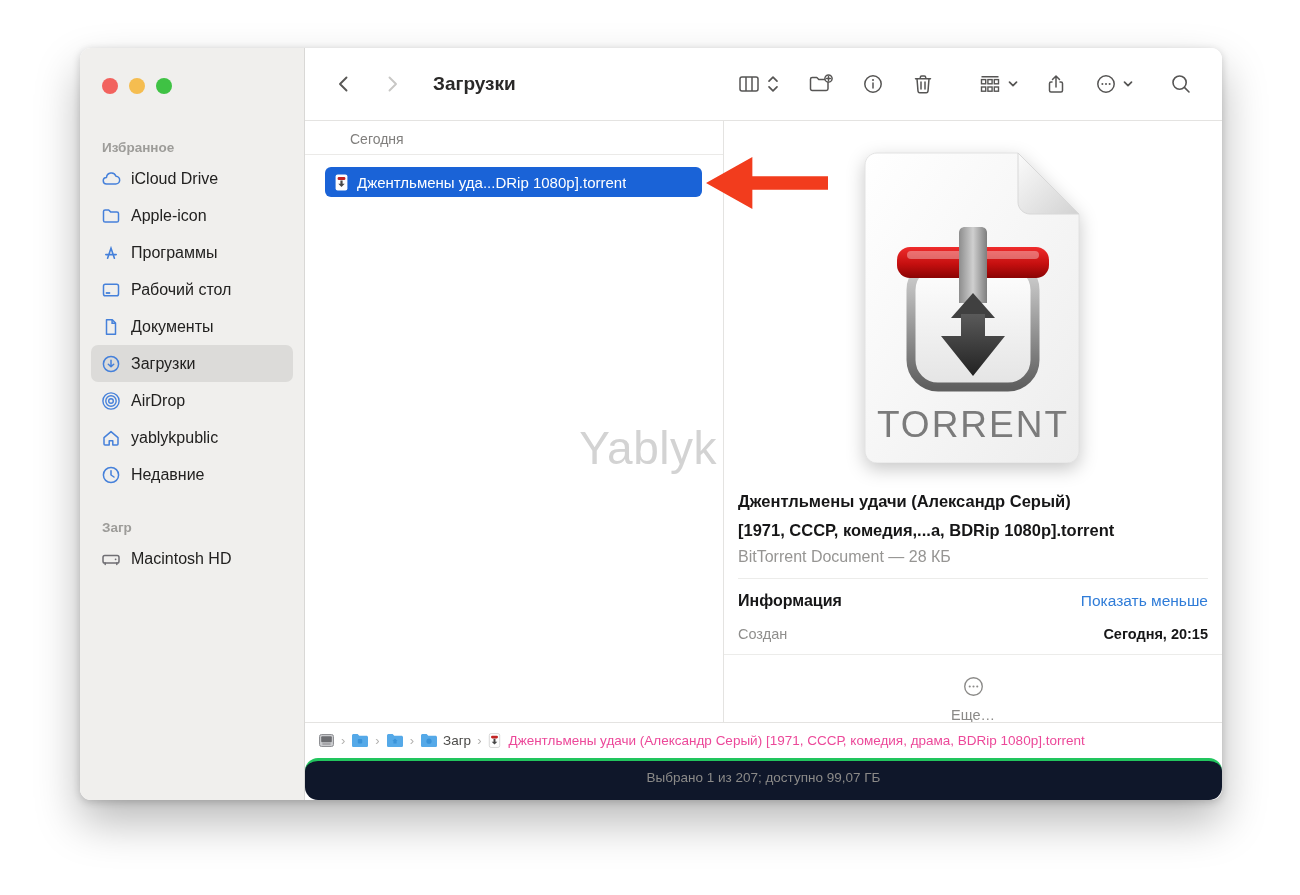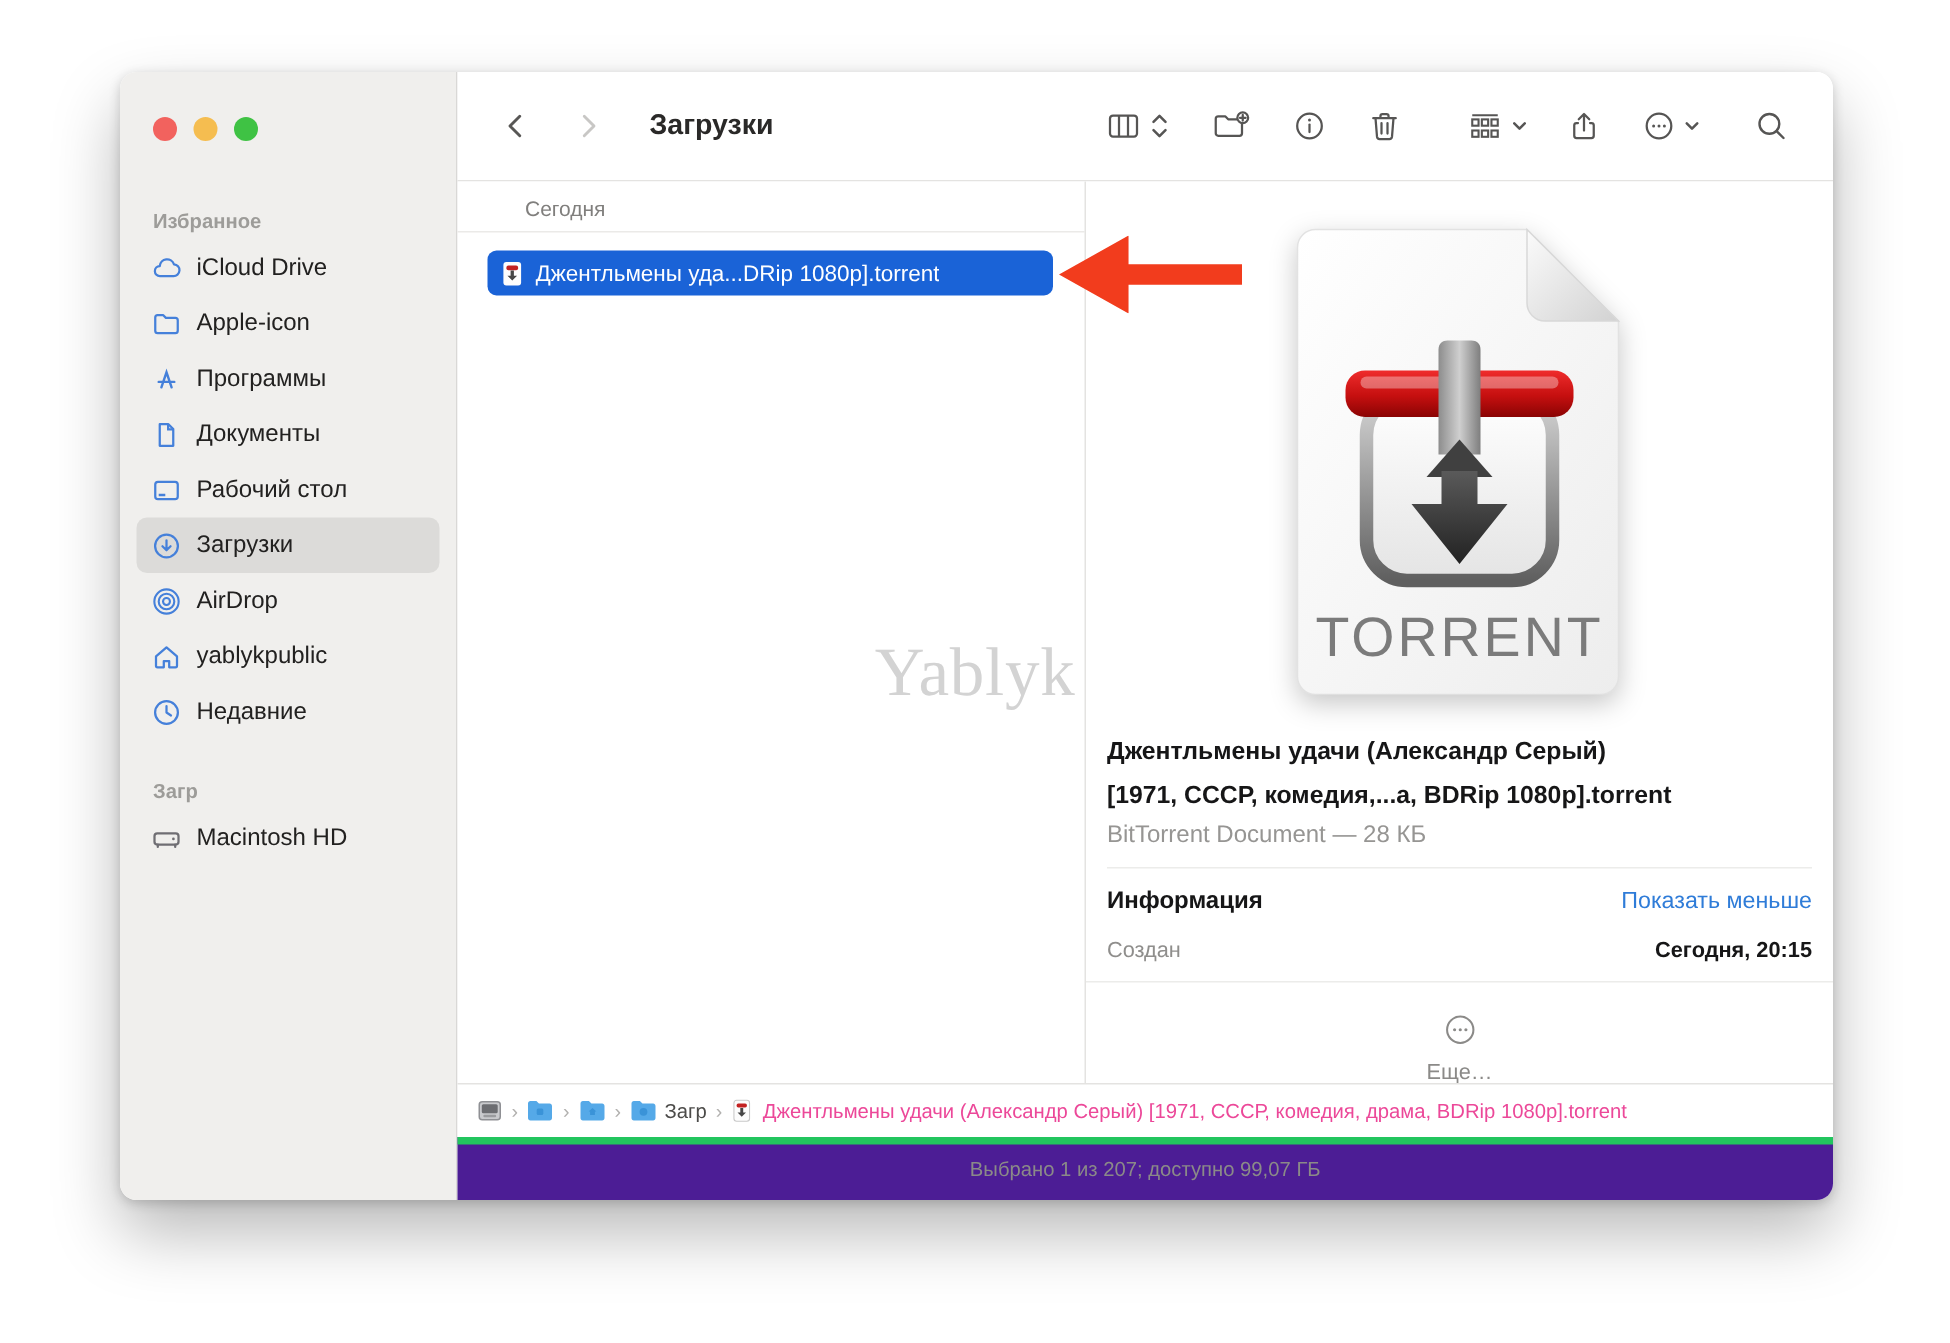--- a/index.html
+++ b/index.html
@@ -40,21 +40,21 @@
   .mini-chev { margin-left:5px; color:#565554; }
 
   .content { position:absolute; left:0; right:0; top:73px; height:601px; display:flex; background:#fff; }
 
   .file-list { width:418px; position:relative; }
   .group-header { position:absolute; top:10px; left:45px; font-size:14px; color:#807f7d; }
   .group-divider { position:absolute; top:33px; left:0; width:100%; height:1px; background:#ebeae8; }
   .file-row { position:absolute; top:46px; left:20px; width:377px; height:30px; border-radius:6px;
               display:flex; align-items:center; padding:0 8px; cursor:default; }
   .file-row-label { font-size:15px; font-weight:500; color:#fff; margin-left:7px; white-space:nowrap; overflow:hidden; }
-  .watermark { position:absolute; top:300px; right:6px; font-size:46px; font-weight:400; color:#d3d3d3; letter-spacing:.5px;font-family:Liberation Serif, serif; }
+  .watermark { position:absolute; top:300px; right:6px; font-size:46px; font-weight:400; color:#d3d3d3; letter-spacing:.5px; }
 
   .preview { flex:1; border-left:1px solid #e4e3e1; position:relative; padding:0 14px; }
   .big-icon { display:block; margin:30px auto 0; filter:drop-shadow(0 6px 9px rgba(0,0,0,.22)); }
   .pv-title { margin-top:24px; font-size:16.5px; font-weight:700; color:#161617; line-height:29px; }
   .pv-kind { margin-top:3px; font-size:16px; color:#969593; }
   .pv-div { margin-top:12px; height:1px; background:#ececea; }
   .pv-div.bleed { margin-left:-14px; margin-right:-14px; }
   .pv-info-row { margin-top:13px; display:flex; justify-content:space-between; align-items:baseline; }
   .pv-info-label { font-size:16px; font-weight:700; color:#161617; }
   .pv-link { font-size:15.5px; color:#2f7cd8; cursor:pointer; }
@@ -65,22 +65,22 @@
   .pv-more-label { margin-top:9px; font-size:14.5px; }
 
   .pathbar { position:absolute; left:0; right:0; top:674px; height:36px; border-top:1px solid #e4e3e1;
              display:flex; align-items:center; padding:0 13px; background:#fff; }
   .pb-sep { color:#b2b1af; font-size:13px; margin:0 6px; }
   .pb-icon { display:flex; align-items:center; }
   .pb-label { font-size:13.5px; color:#4c4b49; margin-left:5px; white-space:nowrap; }
   .pb-label.trunc { max-width:32px; overflow:hidden; }
   .pb-file { font-size:13.5px; color:#ec4899; margin-left:6px; white-space:nowrap; overflow:hidden; text-overflow:clip; flex:1; }
 
-  .statusbar { position:absolute; left:0; right:0; top:710px; height:42px; border-top:5px solid #22c55e;
-               display:flex; justify-content:center; background:#4c1d95; }
+  .statusbar { position:absolute; left:0; right:0; top:710px; height:42px; border-top:3px solid #22c55e;
+               display:flex; justify-content:center; background:#0f172a;border-radius:13px; }
   .status-text { margin-top:9px; font-size:13.5px; color:#8b8a88; }
 
   .arrow { position:absolute; left:626px; top:109px; width:122px; height:52px; z-index:30;
            clip-path:polygon(0 50%, 38% 0, 38% 37%, 100% 37%, 100% 63%, 38% 63%, 38% 100%); }
 
   svg { display:block; }
 </style>
 </head>
 <body>
 
@@ -120,35 +120,35 @@
             <svg width="20" height="20" viewBox="0 0 20 20" fill="none" stroke="currentColor" stroke-width="1.6" stroke-linecap="round">
                 <path d="M6.6 15.2 10 5.2l3.4 10M4.8 11.6h10.4"></path>
               </svg>
           </span>
           <span class="sb-label">Программы</span>
         </div>
 
         <div class="sb-item">
           <span class="sb-icon">
             <svg width="20" height="20" viewBox="0 0 20 20" fill="none" stroke="currentColor" stroke-width="1.5">
+                <rect x="2.5" y="4.2" width="15" height="11.6" rx="1.8"></rect>
+                <path d="M4.8 13h4.4" stroke-width="1.8"></path>
+              </svg>
+          </span>
+          <span class="sb-label">Рабочий стол</span>
+        </div>
+
+        <div class="sb-item">
+          <span class="sb-icon">
+            <svg width="20" height="20" viewBox="0 0 20 20" fill="none" stroke="currentColor" stroke-width="1.5">
                 <path d="M5.5 2.8h5.8l3.2 3.2v11.2H5.5z" stroke-linejoin="round"></path>
                 <path d="M11.1 2.8v3.4h3.4"></path>
               </svg>
           </span>
           <span class="sb-label">Документы</span>
-        </div>
-
-        <div class="sb-item">
-          <span class="sb-icon">
-            <svg width="20" height="20" viewBox="0 0 20 20" fill="none" stroke="currentColor" stroke-width="1.5">
-                <rect x="2.5" y="4.2" width="15" height="11.6" rx="1.8"></rect>
-                <path d="M4.8 13h4.4" stroke-width="1.8"></path>
-              </svg>
-          </span>
-          <span class="sb-label">Рабочий стол</span>
         </div>
 
         <div class="sb-item selected">
           <span class="sb-icon">
             <svg width="20" height="20" viewBox="0 0 20 20" fill="none" stroke="currentColor" stroke-width="1.5">
                 <circle cx="10" cy="10" r="7.6"></circle>
                 <path d="M10 6.2v6.2M7.3 10.2l2.7 2.6 2.7-2.6" stroke-linecap="round" stroke-linejoin="round"></path>
               </svg>
           </span>
           <span class="sb-label">Загрузки</span>

